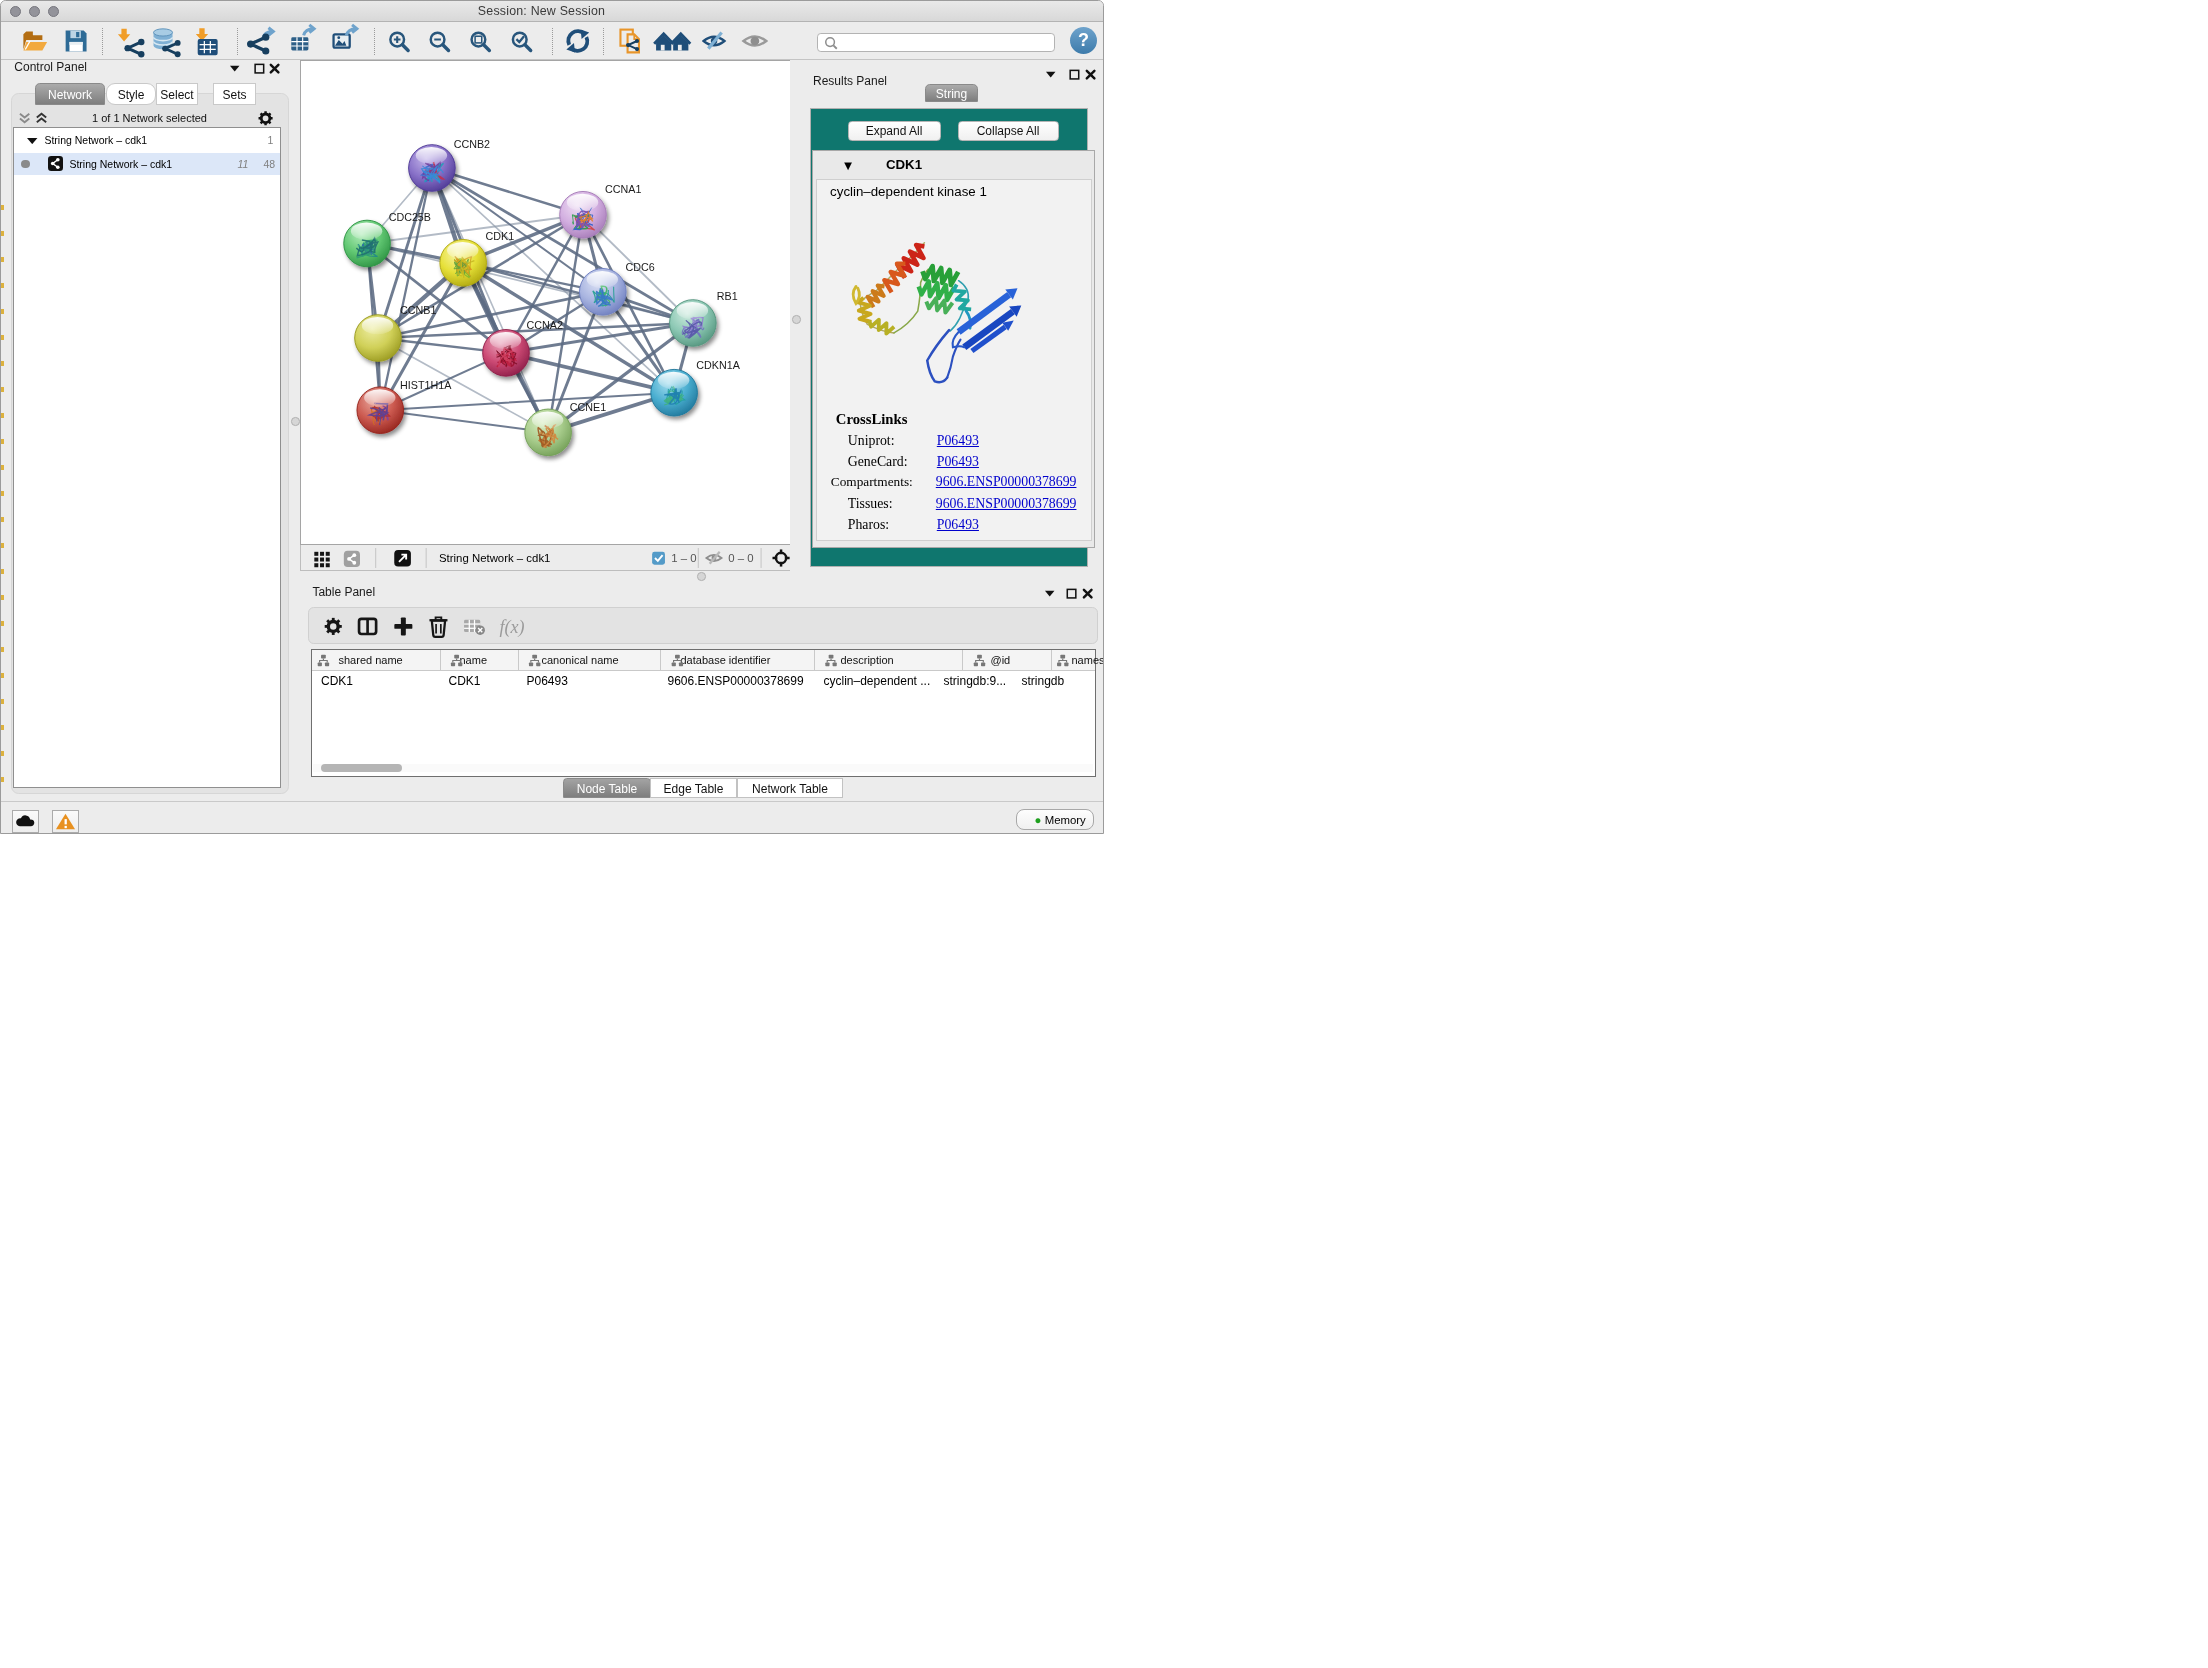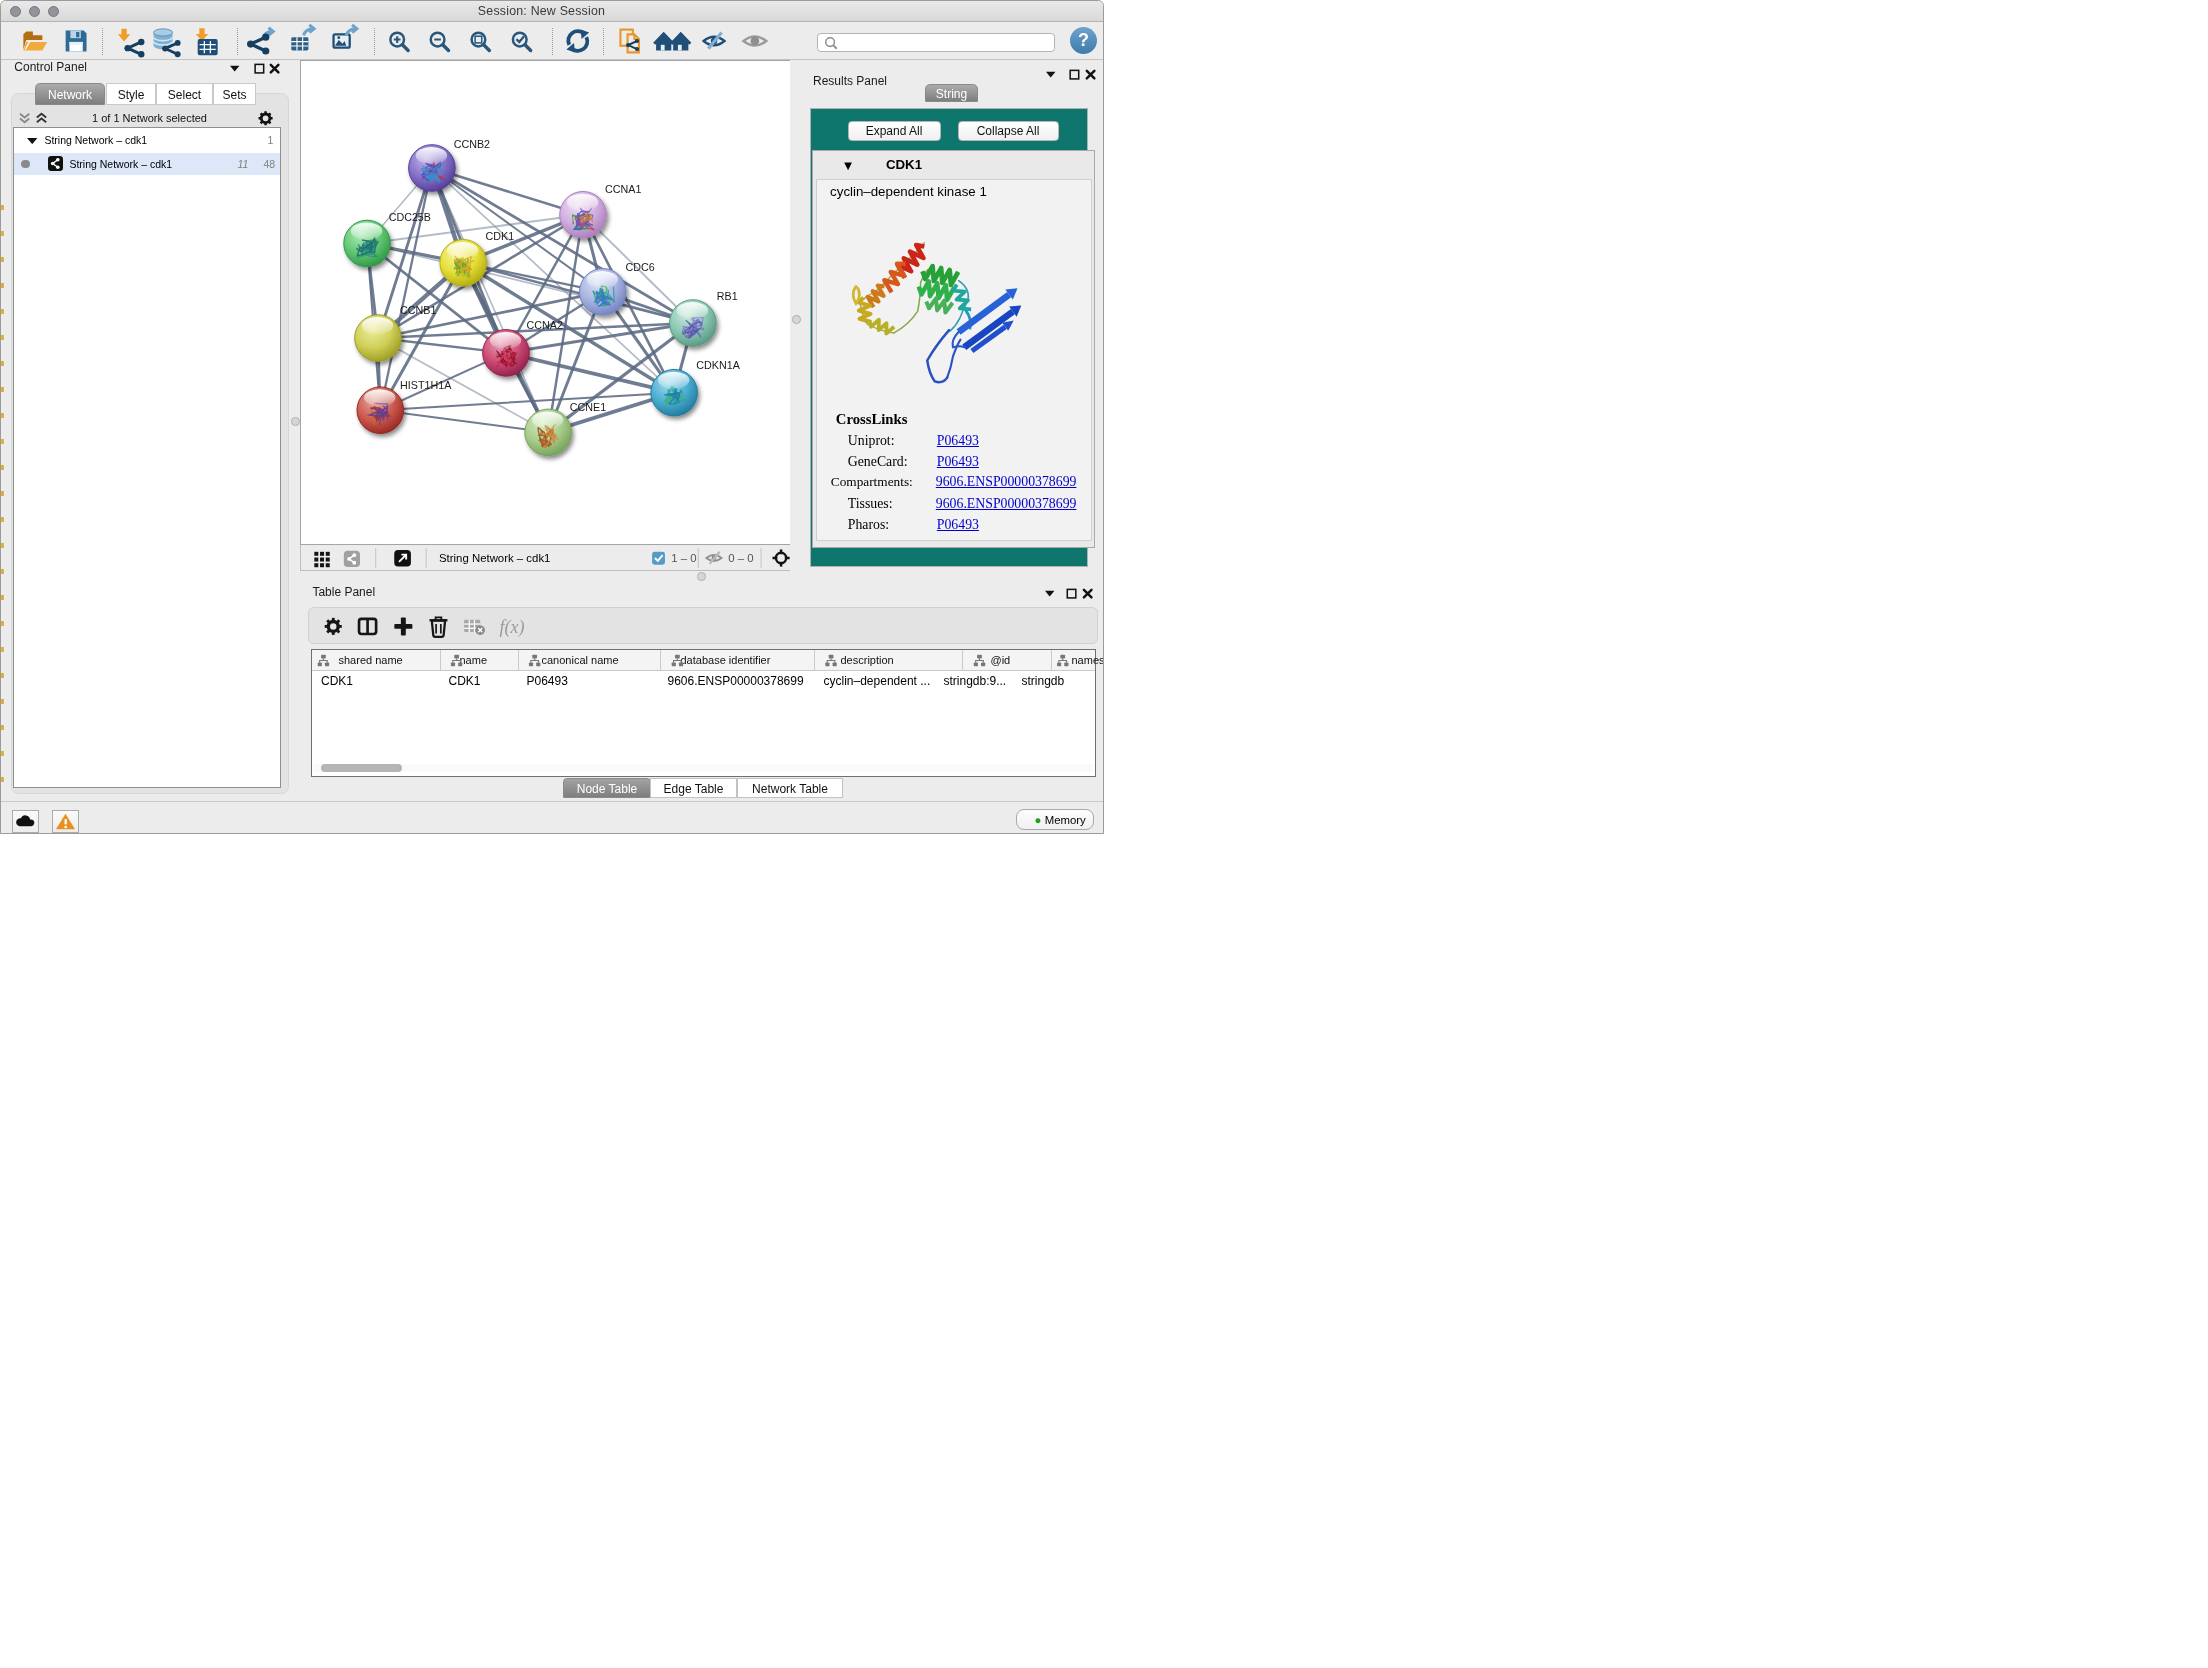--- a/index.html
+++ b/index.html
@@ -259,22 +259,22 @@
   <div id="controlpanel">
     <div class="ptitle" style="left:13.3px; top:59px;">Control Panel</div>
     <svg style="position:absolute; left:228px; top:61px;" width="57" height="13.3" viewBox="0 0 60 14">
       <polygon points="1,4 11,4 6,10" fill="#111"></polygon>
       <rect x="27.5" y="2.5" width="9" height="9" fill="none" stroke="#111" stroke-width="1.6"></rect>
       <path d="M44,3 L52,11 M52,3 L44,11" stroke="#111" stroke-width="2.6" stroke-linecap="round"></path>
     </svg>
     <div id="cp-box"></div>
     <div id="cp-tabs">
       <div class="tab sel" style="left:34px; width:70px;">Network</div>
-      <div class="tab" style="left:105px; width:50px;">Style</div>
-      <div class="tab" style="left:155px; width:57px;">Select</div>
+      <div class="tab" style="left:105px; width:50px;border-radius:9px;">Style</div>
+      <div class="tab" style="left:155px; width:42px;">Select</div>
       <div class="tab" style="left:212px; width:43px;">Sets</div>
     </div>
 
     <svg style="position:absolute; left:15px; top:110px;" width="276" height="15" viewBox="0 0 290 16">
       <path d="M2,3 L7,7 L12,3 M2,8 L7,12 L12,8" stroke="#8a8a8a" stroke-width="2" fill="none"></path>
       <path d="M20,7 L25,3 L30,7 M20,12 L25,8 L30,12" stroke="#333" stroke-width="2" fill="none"></path>
       <g transform="translate(264,7.8)">
         <circle cx="0" cy="0" r="4.6" fill="none" stroke="#111" stroke-width="3"></circle>
         <g stroke="#111" stroke-width="2.6">
           <line x1="0" y1="-7.5" x2="0" y2="-4"></line>

